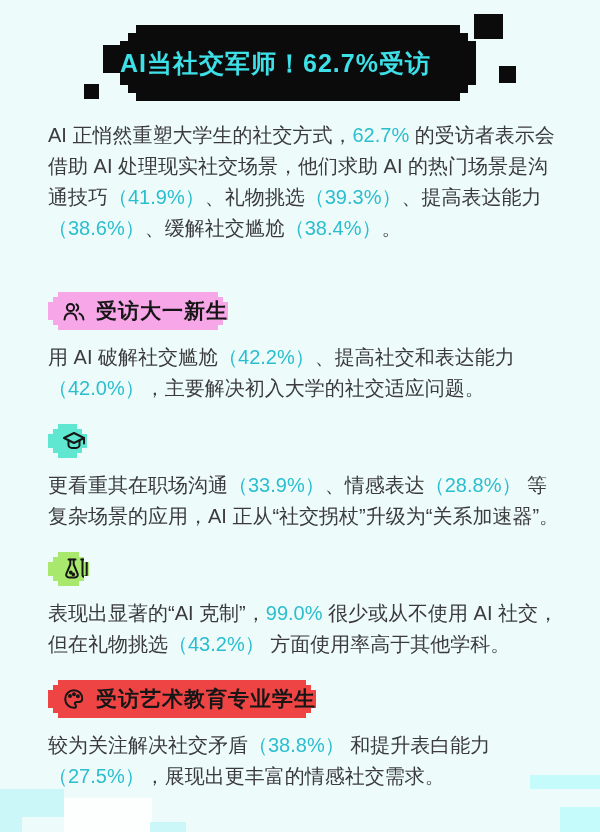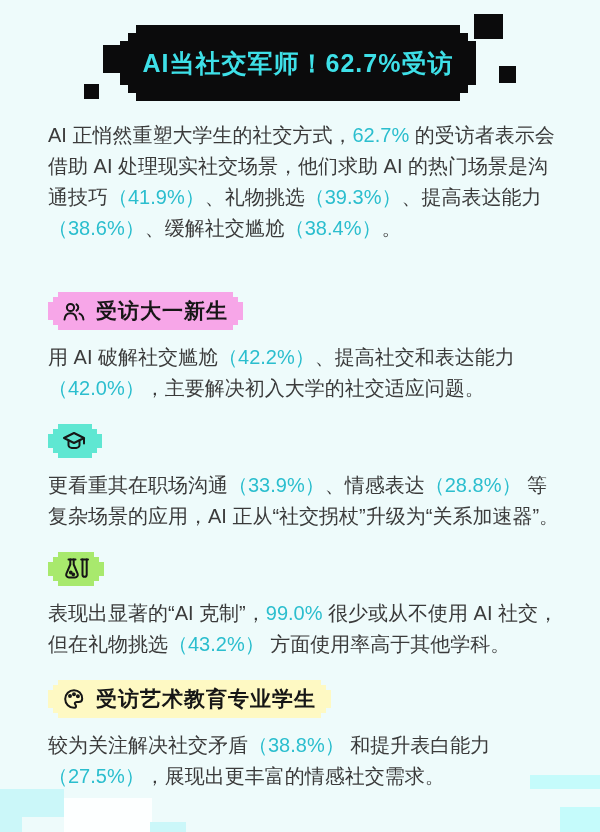--- a/index.html
+++ b/index.html
@@ -12,40 +12,40 @@
   }
   .px{position:absolute;}
   .px.black{background:#0B0B0C;}
   .px.cyan{background:#CBF7F9;}
   .px.cyan2{background:#C5FBFB;}
   .px.white{background:#FDFFFF;}
 
   .title-box{
     position:absolute;left:120px;top:25px;width:356px;height:76px;
     background:#0B0B0C;
-    display:flex;flex-direction:column;align-items:center;justify-content:center;
+    display:flex;flex-direction:column;align-items:flex-start;justify-content:center;
     clip-path:polygon(
       0 16px,8px 16px,8px 8px,16px 8px,16px 0,
       calc(100% - 16px) 0,calc(100% - 16px) 8px,calc(100% - 8px) 8px,calc(100% - 8px) 16px,100% 16px,
       100% calc(100% - 16px),calc(100% - 8px) calc(100% - 16px),calc(100% - 8px) calc(100% - 8px),calc(100% - 16px) calc(100% - 8px),calc(100% - 16px) 100%,
       16px 100%,16px calc(100% - 8px),8px calc(100% - 8px),8px calc(100% - 16px),0 calc(100% - 16px));
   }
   .title-line{
     color:#3EE0E8;font-weight:bold;font-size:25px;line-height:33px;
     letter-spacing:1px;white-space:nowrap;
   }
 
   .content{position:absolute;left:48px;top:120px;width:514px;}
   .para{font-size:20px;line-height:31px;margin:0;}
   .para .hl{color:#2BBECE;}
   .intro{margin-bottom:48px;}
 
   .pill{
     display:inline-flex;align-items:center;gap:9px;
-    padding:5px 15px 5px 13px;margin-bottom:12px;
+    padding:5px 0 5px 13px;margin-bottom:12px;
     font-size:21px;font-weight:bold;color:#161616;letter-spacing:1px;
     clip-path:polygon(
       0 10px,5px 10px,5px 5px,10px 5px,10px 0,
       calc(100% - 10px) 0,calc(100% - 10px) 5px,calc(100% - 5px) 5px,calc(100% - 5px) 10px,100% 10px,
       100% calc(100% - 10px),calc(100% - 5px) calc(100% - 10px),calc(100% - 5px) calc(100% - 5px),calc(100% - 10px) calc(100% - 5px),calc(100% - 10px) 100%,
       10px 100%,10px calc(100% - 5px),5px calc(100% - 5px),5px calc(100% - 10px),0 calc(100% - 10px));
   }
   .pill svg{display:block;}
   .section-body{margin-bottom:20px;}
 </style>
@@ -103,21 +103,21 @@
           <circle cx="12.3" cy="17.3" r="0.9" fill="#161616"></circle>
           <path d="M21.5 2.5v15.2a2.1 2.1 0 0 0 4.2 0V2.5"></path>
           <path d="M20.2 2.5h6.8"></path>
         </svg>
       </span>
     </div>
     <p class="para section-body"><span>表现出显著的“AI 克制”，</span><span class="hl">99.0%</span><span> 很少或从不使用 AI 社交，但在礼物挑选</span><span class="hl">（43.2%）</span><span> 方面使用率高于其他学科。</span></p>
   </div>
 
   <div>
-    <div class="pill" style="background: #fef9c3;">
+    <div class="pill" style="background: #ef4444;">
       <span>
         <svg width="26" height="24" viewBox="0 0 26 24" fill="none" stroke="#161616" stroke-width="2" stroke-linecap="round" stroke-linejoin="round">
           <path d="M13 3.2a8.8 8.8 0 1 0 0 17.6c1.4 0 2-.8 2-1.6 0-1.3-1.2-1.6-1.2-2.6 0-.9.8-1.6 2.1-1.6h1.7c2 0 3.6-1.3 3.6-3.2C21.2 6.5 17.5 3.2 13 3.2z"></path>
           <circle cx="9" cy="9" r="1" fill="#161616"></circle>
           <circle cx="13" cy="7.3" r="1" fill="#161616"></circle>
           <circle cx="16.9" cy="9.3" r="1" fill="#161616"></circle>
         </svg>
       </span>
       <span>受访艺术教育专业学生</span>
     </div>

